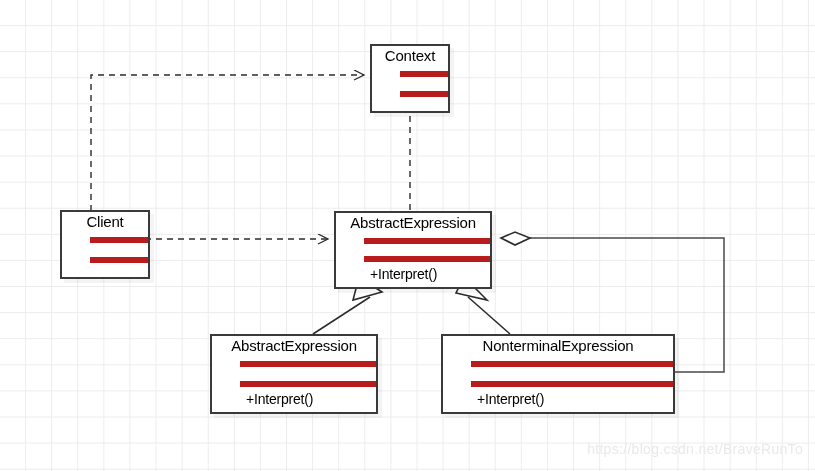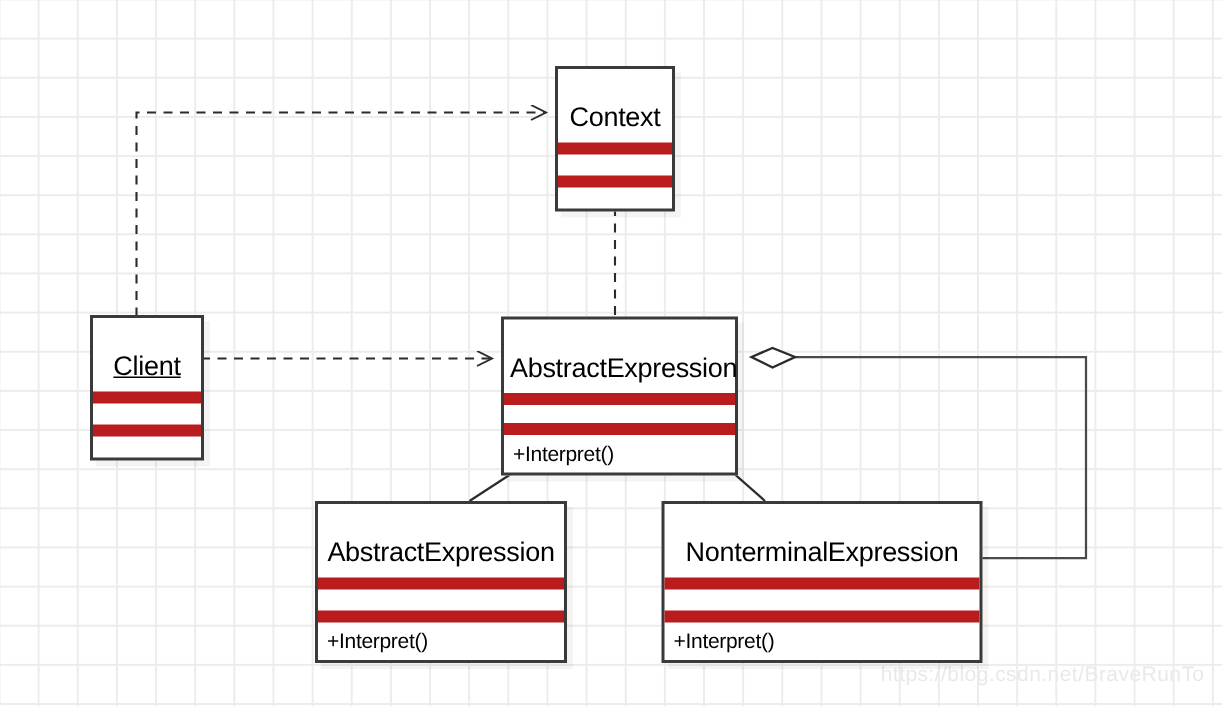--- a/index.html
+++ b/index.html
@@ -33,29 +33,30 @@
   .uml-class {
     position: absolute;
     box-sizing: border-box;
     background: #ffffff;
     border: 2px solid #3a3a3a;
     box-shadow: 4px 4px 0 0 rgba(0,0,0,0.045);
     z-index: 5;
   }
   .uml-name {
     text-align: center;
-    font-size: 18px;
+    font-size: 15px;
     color: #000000;
     line-height: 1;
-    padding: 23px 4px 8px 4px;
+    padding: 2px 4px 8px 4px;
     white-space: nowrap;
     letter-spacing: -0.2px;
   }
   .uml-divider {
-    border-top: 8px solid #b91c1c;
+    border-top: 6px solid #b91c1c;
+    margin-left: 28px;
   }
   .uml-attrs {
     height: 14px;
   }
   .uml-ops {
     font-size: 14px;
     color: #000000;
     padding: 5px 6px 6px 6px;
     line-height: 1;
     white-space: nowrap;
@@ -124,39 +125,39 @@
       <polygon points="501,238 515,232 530,238 515,245" fill="#ffffff" stroke="#2b2b2b" stroke-width="1.6" stroke-linejoin="miter"></polygon>
     </g>
   </svg>
 
   <div class="uml-class" style="left:370px; top:44px; width:80px;">
     <div class="uml-name">Context</div>
     <div class="uml-divider uml-attrs"></div>
     <div class="uml-divider uml-ops empty"></div>
   </div>
 
-  <div class="uml-class" style="left:60px; top:210px; width:76px;text-decoration:underline;">
+  <div class="uml-class" style="left:60px; top:210px; width:90px;">
     <div class="uml-name">Client</div>
     <div class="uml-divider uml-attrs"></div>
     <div class="uml-divider uml-ops empty"></div>
   </div>
 
   <div class="uml-class" style="left:334px; top:211px; width:158px;">
     <div class="uml-name">AbstractExpression</div>
     <div class="uml-divider uml-attrs" style="height:12px;"></div>
     <div class="uml-divider uml-ops">+Interpret()</div>
   </div>
 
   <div class="uml-class" style="left:210px; top:334px; width:168px;">
     <div class="uml-name">AbstractExpression</div>
     <div class="uml-divider uml-attrs"></div>
     <div class="uml-divider uml-ops">+Interpret()</div>
   </div>
 
-  <div class="uml-class" style="left:441px; top:334px; width:214px;">
+  <div class="uml-class" style="left:441px; top:334px; width:234px;">
     <div class="uml-name">NonterminalExpression</div>
     <div class="uml-divider uml-attrs"></div>
     <div class="uml-divider uml-ops">+Interpret()</div>
   </div>
 
   <div class="watermark">https://blog.csdn.net/BraveRunTo</div>
 
 </div>
 
 </body></html>

